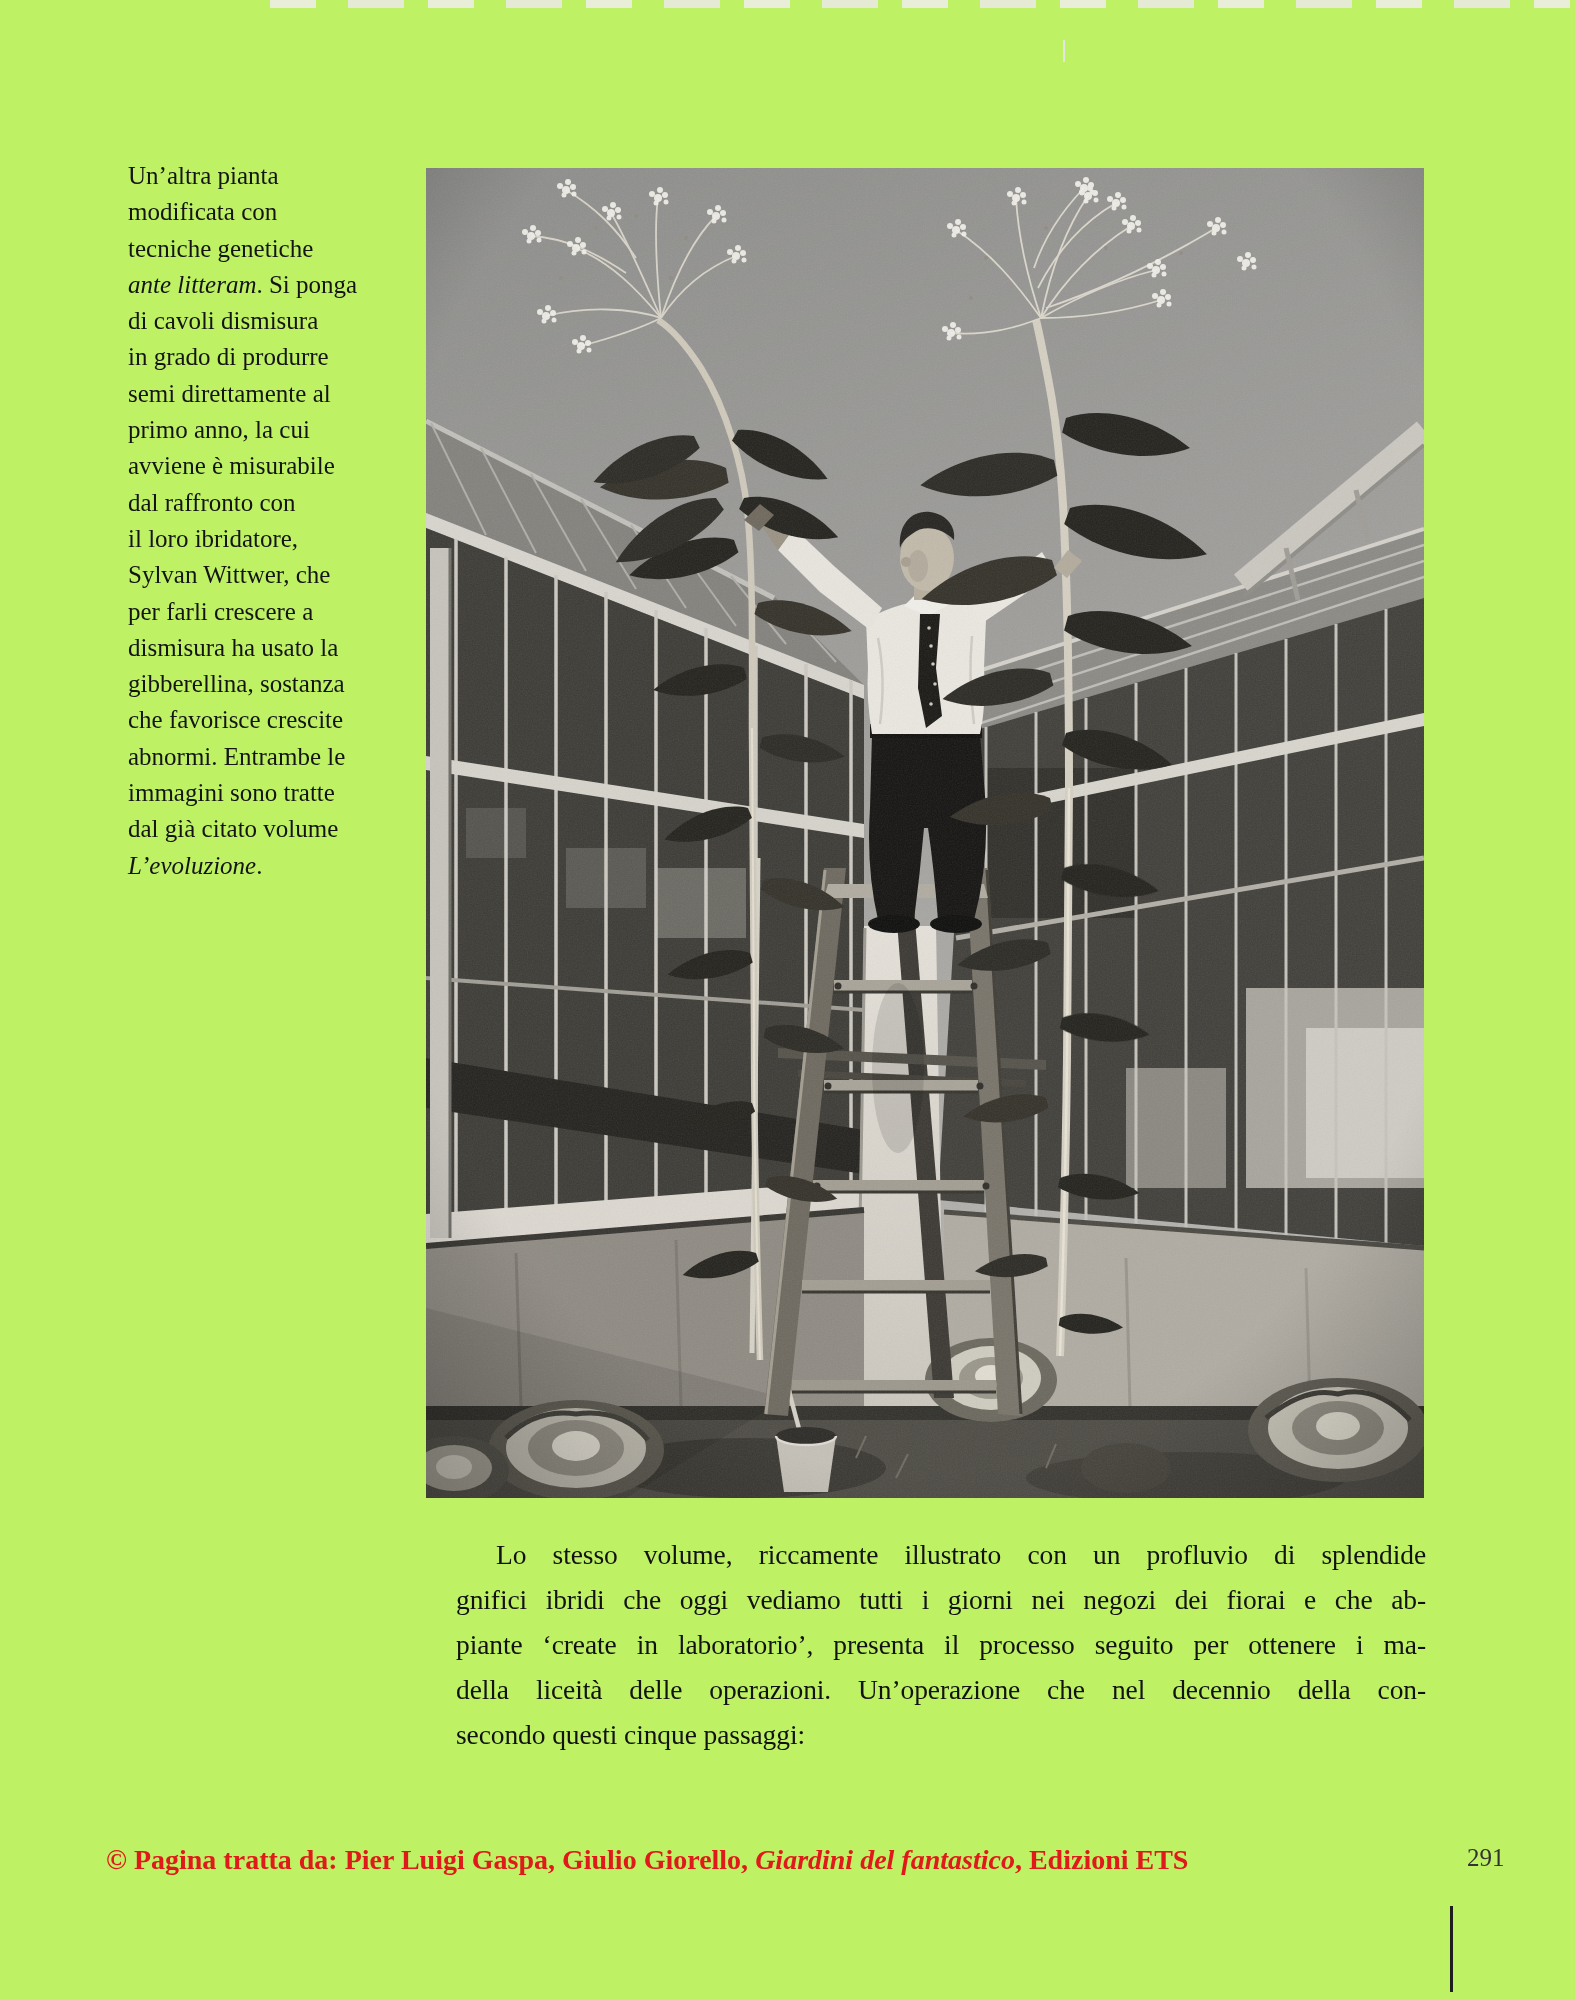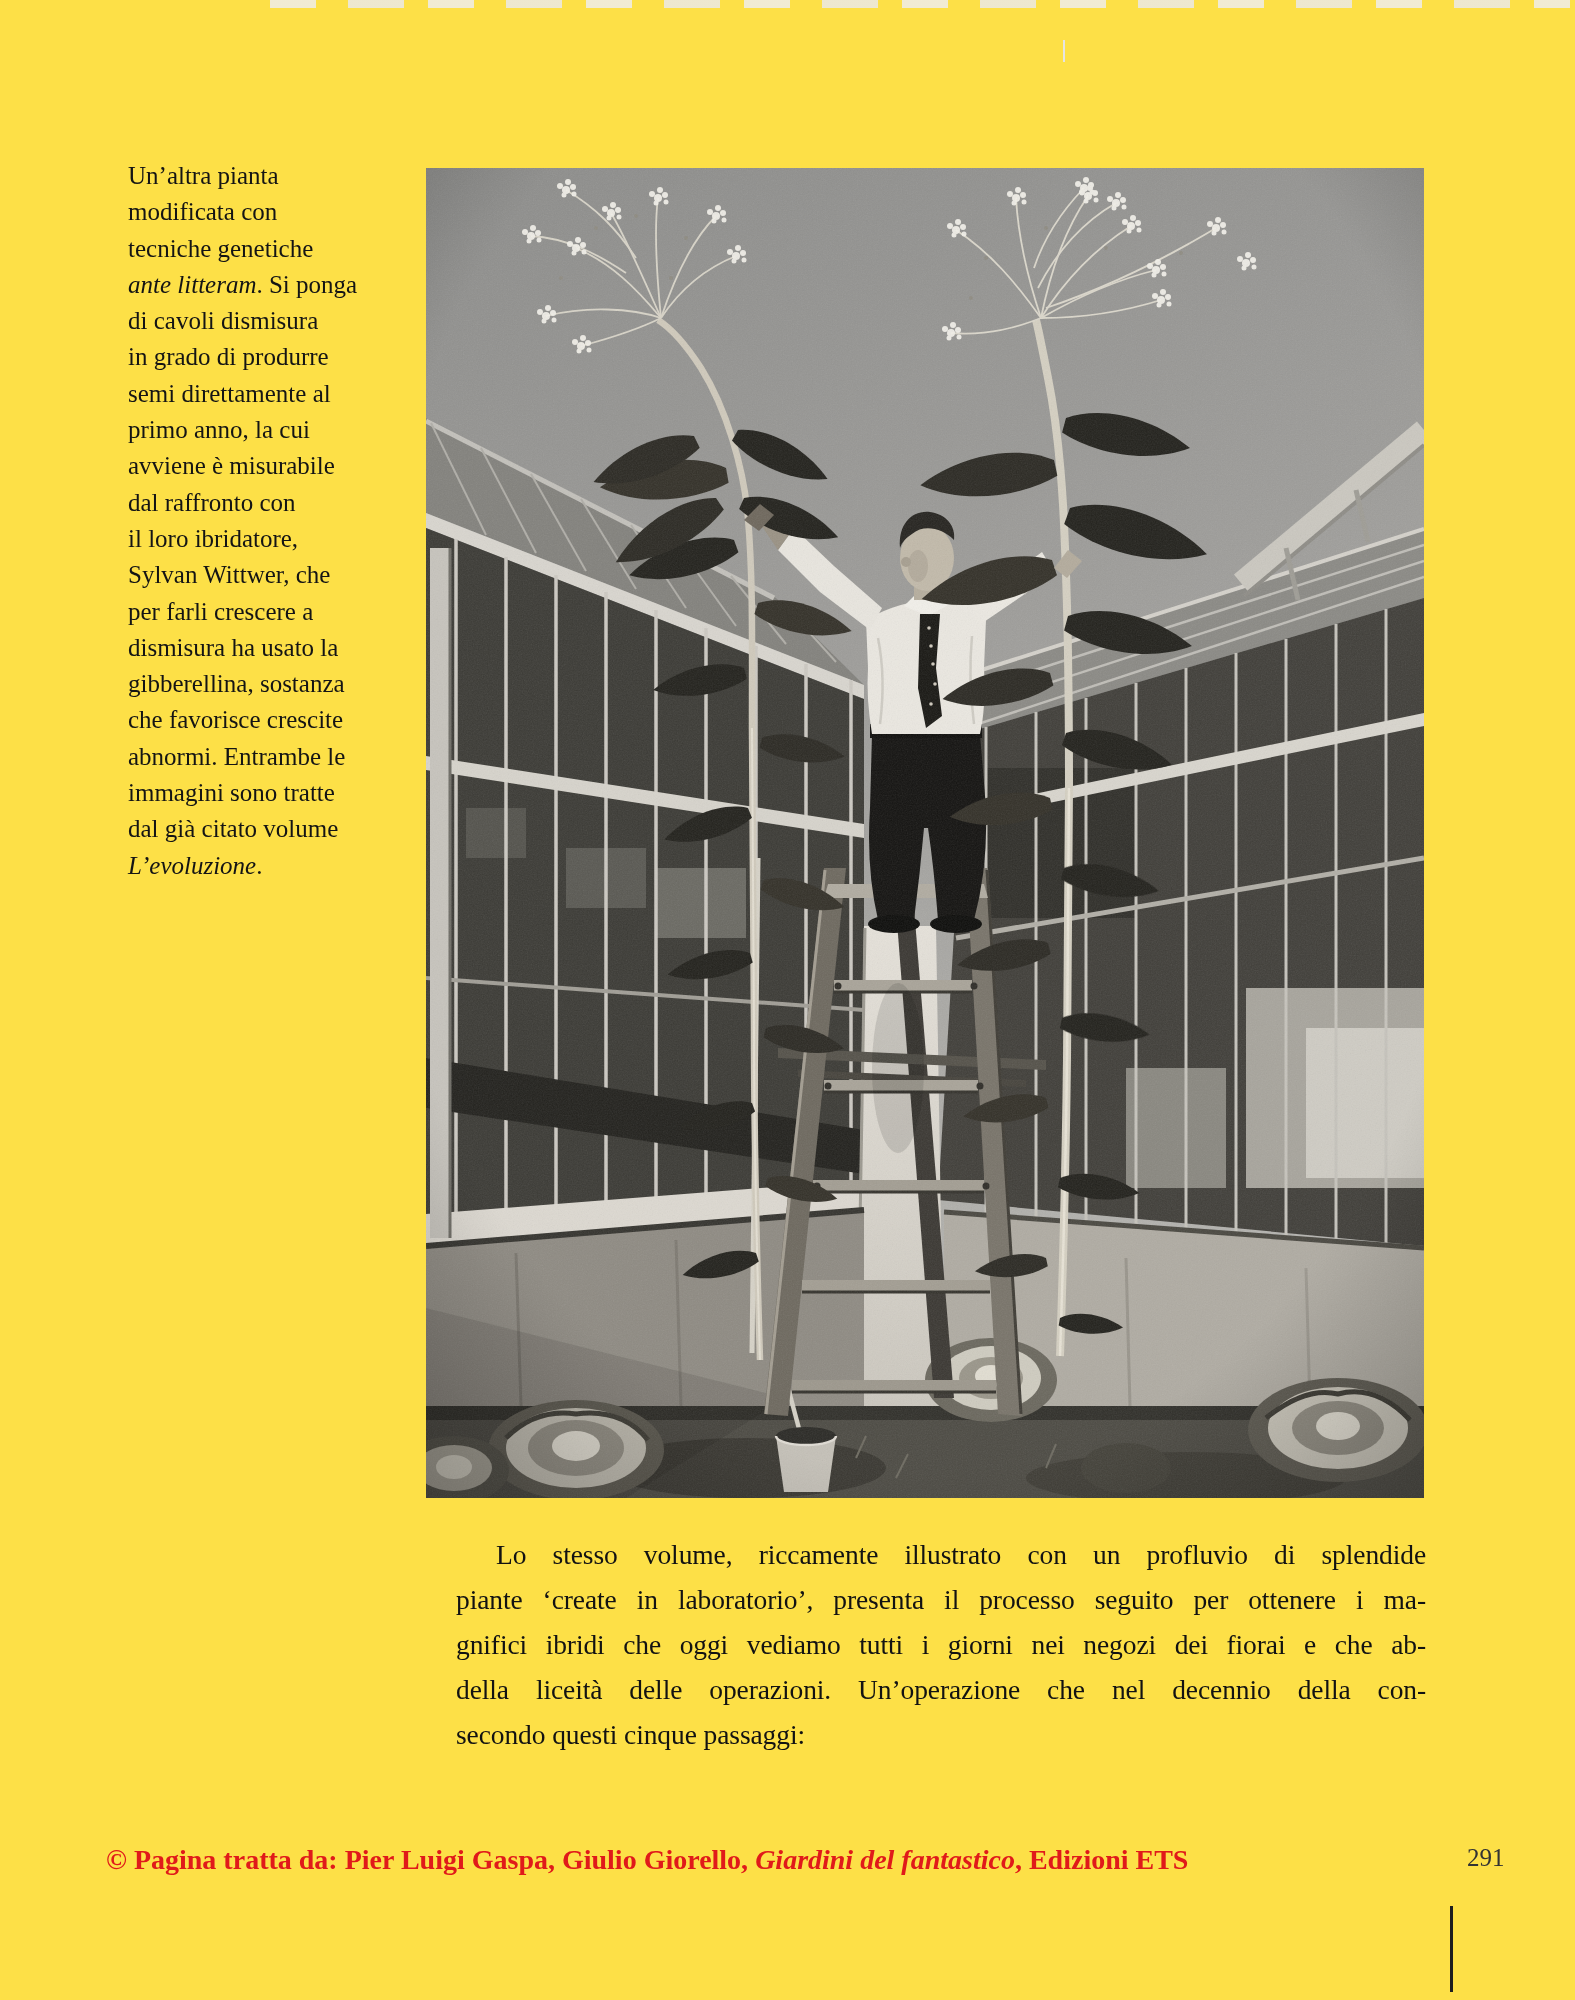--- a/index.html
+++ b/index.html
@@ -1,16 +1,16 @@
 <!DOCTYPE html>
 <html><head>
 <meta charset="utf-8">
 <style>
   html,body{margin:0;padding:0;background:#ffffff;}
-  .page{position:relative;width:1575px;height:2000px;background:#fde047;overflow:hidden;
+  .page{position:relative;width:1575px;height:2000px;background:#bef264;overflow:hidden;
         font-family:"Liberation Serif", serif;color:#161616;}
   
   .scan-artifacts{position:absolute;left:270px;top:0;width:1300px;height:8px;
     background:repeating-linear-gradient(90deg,#efedec 0 46px,transparent 46px 78px,#ebe9e8 78px 134px,transparent 134px 158px);
     opacity:.85;}
   .scan-tick{position:absolute;left:1063px;top:40px;width:2px;height:22px;background:#e6e4e3;}
 
   
   .caption{position:absolute;left:128px;top:158px;width:270px;
     font-size:25px;line-height:36.3px;color:#141414;}
@@ -414,22 +414,22 @@
         <path d="M628,400 l14,-18 l14,11 l-15,17 Z" fill="#b3ab9c"></path>
       </g>
 
       <rect x="0" y="0" width="998" height="1330" filter="url(#grain)" opacity="0.13"></rect>
       <rect x="0" y="0" width="998" height="1330" fill="url(#vig)"></rect>
     </svg>
   </figure>
 
   <div class="body-text">
       <div><span>Lo stesso volume, riccamente illustrato con un profluvio di splendide</span></div>
+      <div><span>gnifici ibridi che oggi vediamo tutti i giorni nei negozi dei fiorai e che ab-</span></div>
       <div><span>piante ‘create in laboratorio’, presenta il processo seguito per ottenere i ma-</span></div>
-      <div><span>gnifici ibridi che oggi vediamo tutti i giorni nei negozi dei fiorai e che ab-</span></div>
       <div><span>della liceità delle operazioni. Un’operazione che nel decennio della con-</span></div>
       <div><span>secondo questi cinque passaggi:</span></div>
     </div>
 
   <div class="footer-credit"><span>© Pagina tratta da: Pier Luigi Gaspa, Giulio Giorello, </span><em>Giardini del fantastico</em><span>, Edizioni ETS</span></div>
   <div class="folio-rule"></div>
   <div class="folio">291</div>
 
 </div>
 

